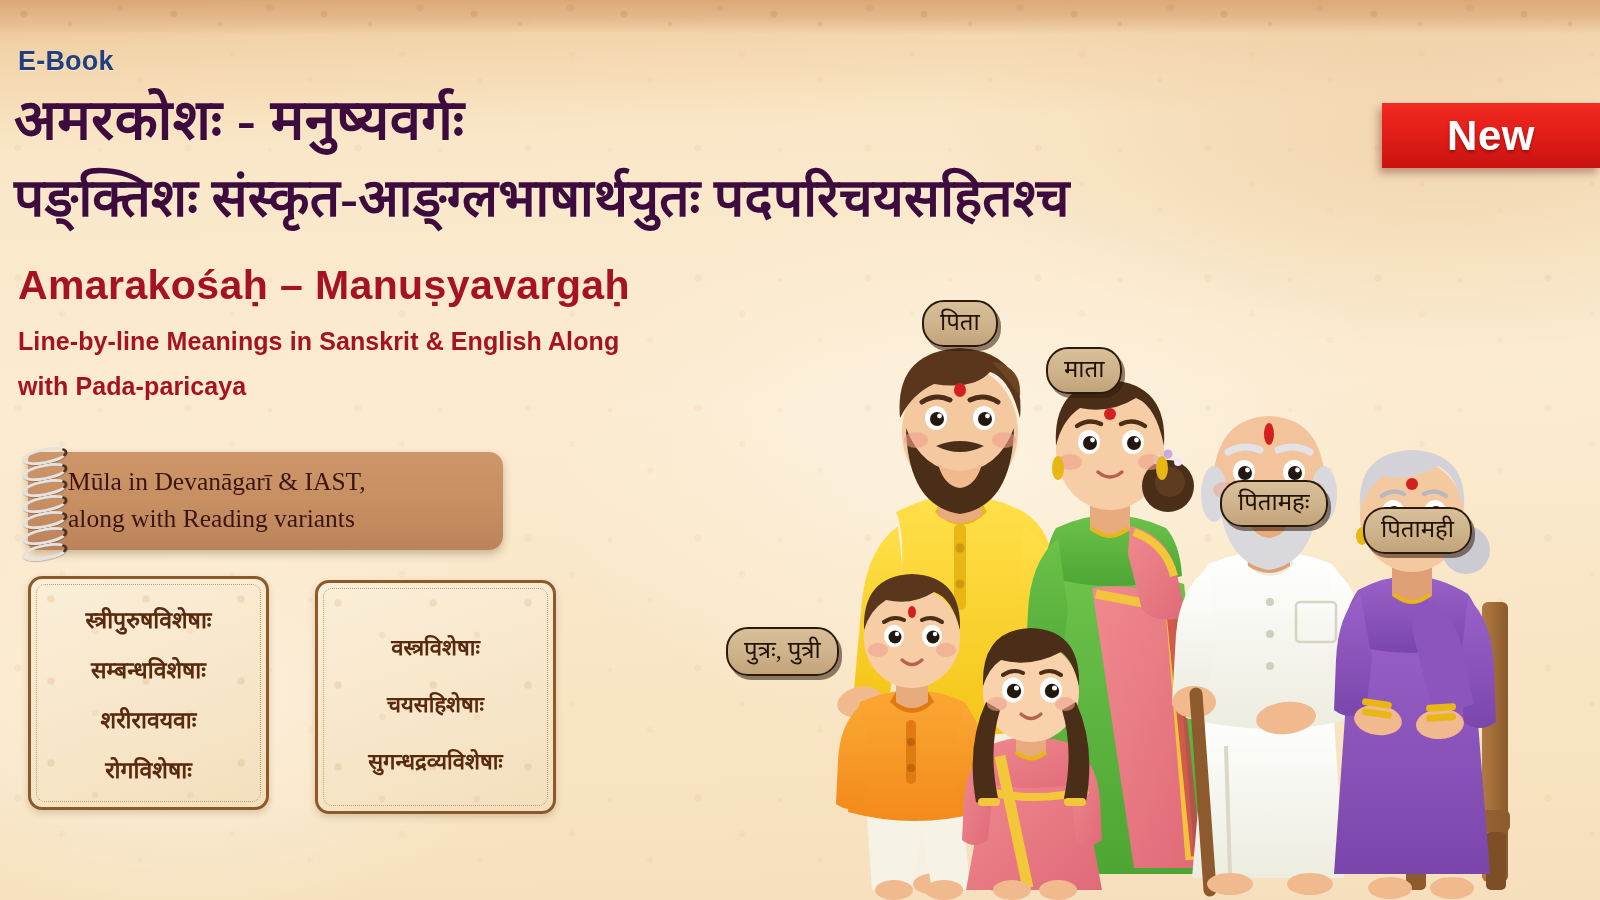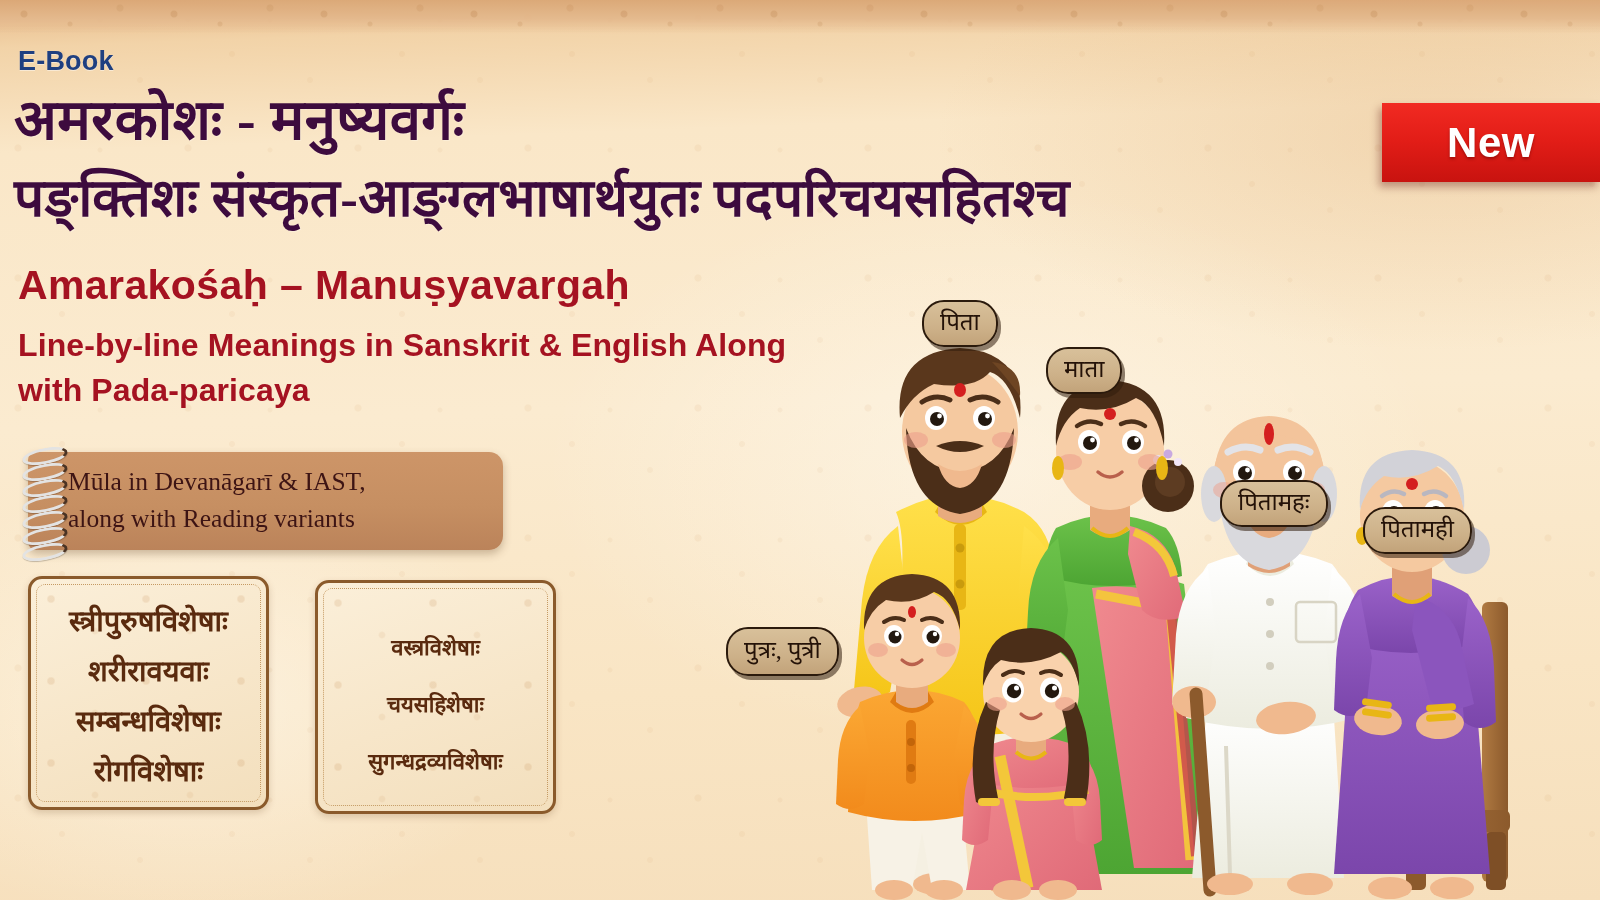--- a/index.html
+++ b/index.html
@@ -53,21 +53,21 @@
     text-shadow:1px 1px 0 rgba(255,255,255,.25);
   }
   #title-line1{top:92px;font-size:56px;letter-spacing:.5px;}
   #title-line2{top:172px;font-size:53px;letter-spacing:.3px;}
 
   .sub-iast{
     position:absolute;left:18px;top:262px;
     font-size:41px;font-weight:bold;color:#a51221;letter-spacing:.4px;white-space:nowrap;
   }
   .sub-en{
-    position:absolute;left:18px;font-size:32px;font-weight:bold;color:#a51221;
+    position:absolute;left:18px;font-size:25px;font-weight:bold;color:#a51221;
     letter-spacing:.1px;white-space:nowrap;
   }
   #sub-en-1{top:327px;}
   #sub-en-2{top:372px;}
 
   
   #banner{
     position:absolute;left:28px;top:452px;width:475px;height:98px;
     background:linear-gradient(180deg,#cd9568 0%, #c68f62 55%, #bb835a 100%);
     border-radius:8px 14px 14px 8px;
@@ -104,28 +104,28 @@
       radial-gradient(circle 9px at 58px 46px, rgba(196,141,86,.22) 0 2.5px, rgba(196,141,86,0) 4px);
     background-size:95px 82px,95px 82px;
   }
   .topic-box ul{list-style:none;margin:0;padding:0;position:relative;z-index:2;}
   .topic-box li{
     font-family:"Liberation Serif", serif;font-weight:bold;color:#5a2a0e;
     text-align:center;white-space:nowrap;
   }
   #box-left{left:28px;top:576px;width:235px;height:228px;}
   #box-left ul{padding-top:17px;}
-  #box-left li{font-size:29px;line-height:50px;}
+  #box-left li{font-size:23px;line-height:50px;}
   #box-right{left:315px;top:580px;width:235px;height:228px;}
   #box-right ul{padding-top:36px;}
   #box-right li{font-size:22px;line-height:57px;}
 
   
   #new-ribbon{
-    position:absolute;right:0;top:103px;width:218px;height:79px;
+    position:absolute;right:0;top:103px;width:218px;height:65px;
     background:linear-gradient(180deg,#f12a22 0%, #e21d17 48%, #c8130f 100%);
     box-shadow:-3px 5px 8px rgba(90,10,10,.35);
     display:flex;align-items:center;justify-content:center;
   }
   #new-ribbon span{
     color:#ffffff;font-size:42px;font-weight:bold;letter-spacing:.5px;
     text-shadow:0 2px 3px rgba(90,0,0,.45);
   }
 
   
@@ -179,22 +179,22 @@
     </div>
     <div class="btxt">
       <div>Mūla in Devanāgarī &amp; IAST,</div>
       <div>along with Reading variants</div>
     </div>
   </div>
 
   <div class="topic-box" id="box-left">
     <ul>
       <li>स्त्रीपुरुषविशेषाः</li>
+      <li>सम्बन्धविशेषाः</li>
       <li>शरीरावयवाः</li>
-      <li>सम्बन्धविशेषाः</li>
       <li>रोगविशेषाः</li>
     </ul>
   </div>
 
   <div class="topic-box" id="box-right">
     <ul>
       <li>वस्त्रविशेषाः</li>
       <li>चयसहिशेषाः</li>
       <li>सुगन्धद्रव्यविशेषाः</li>
     </ul>

